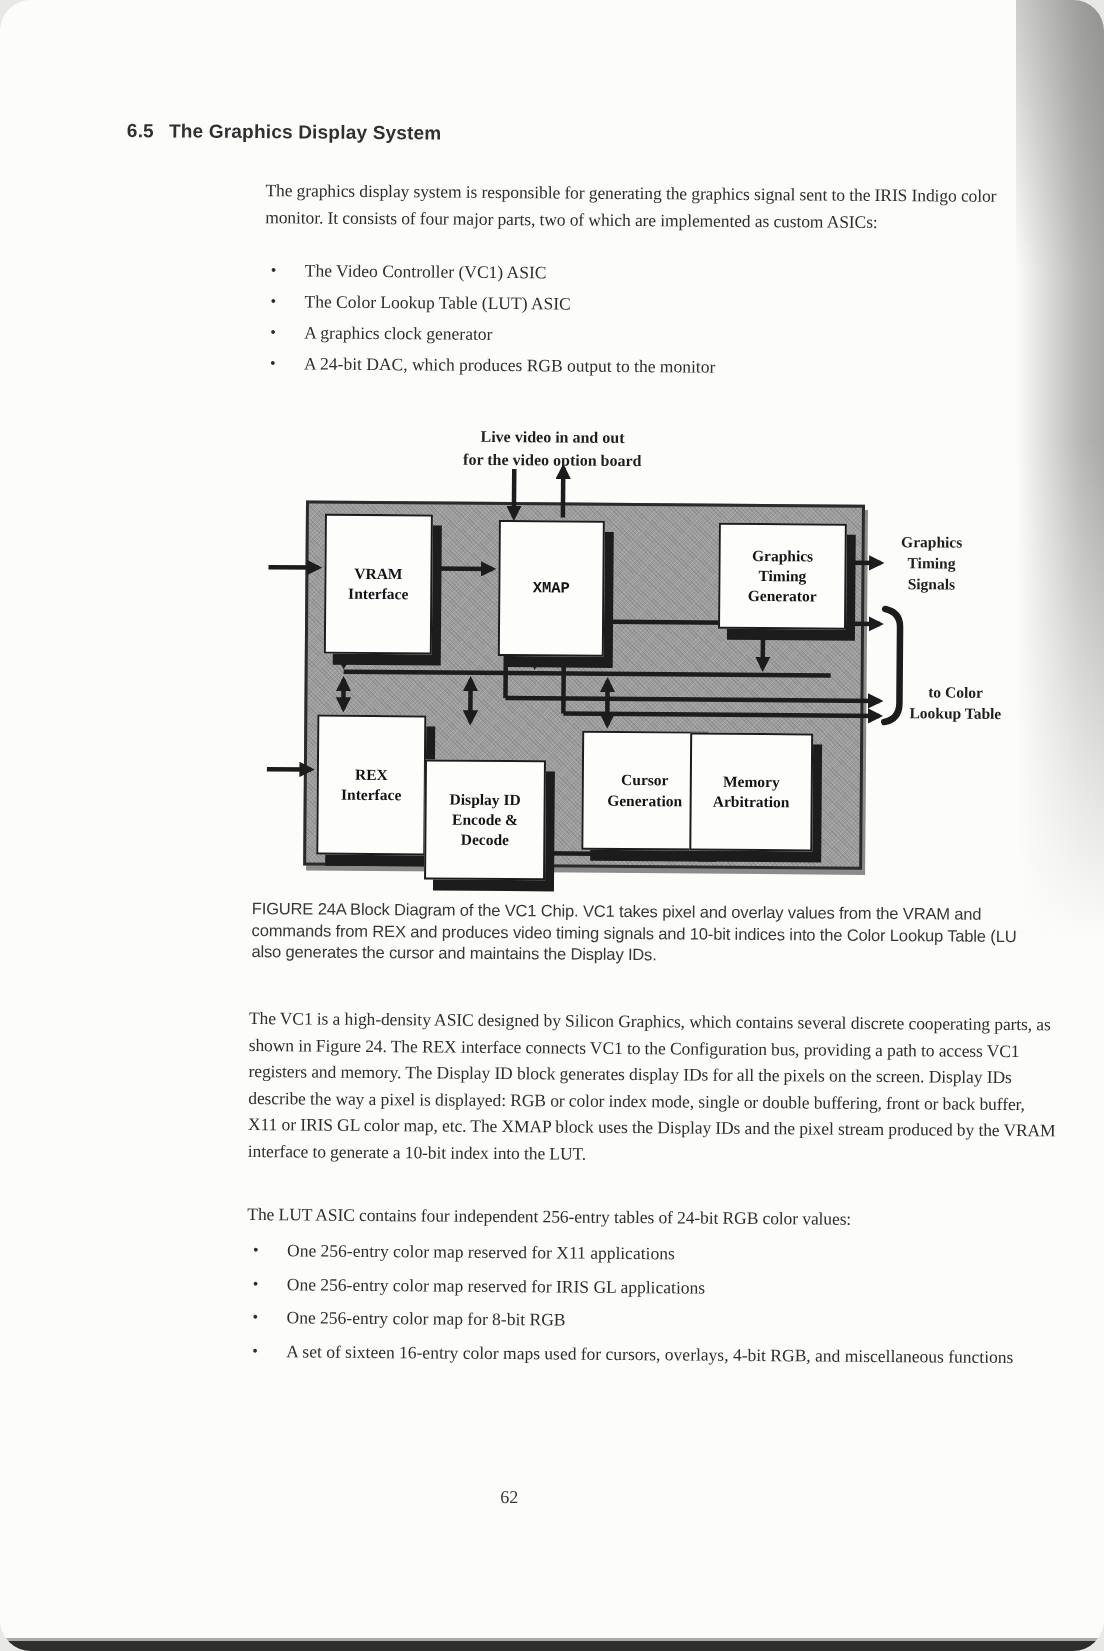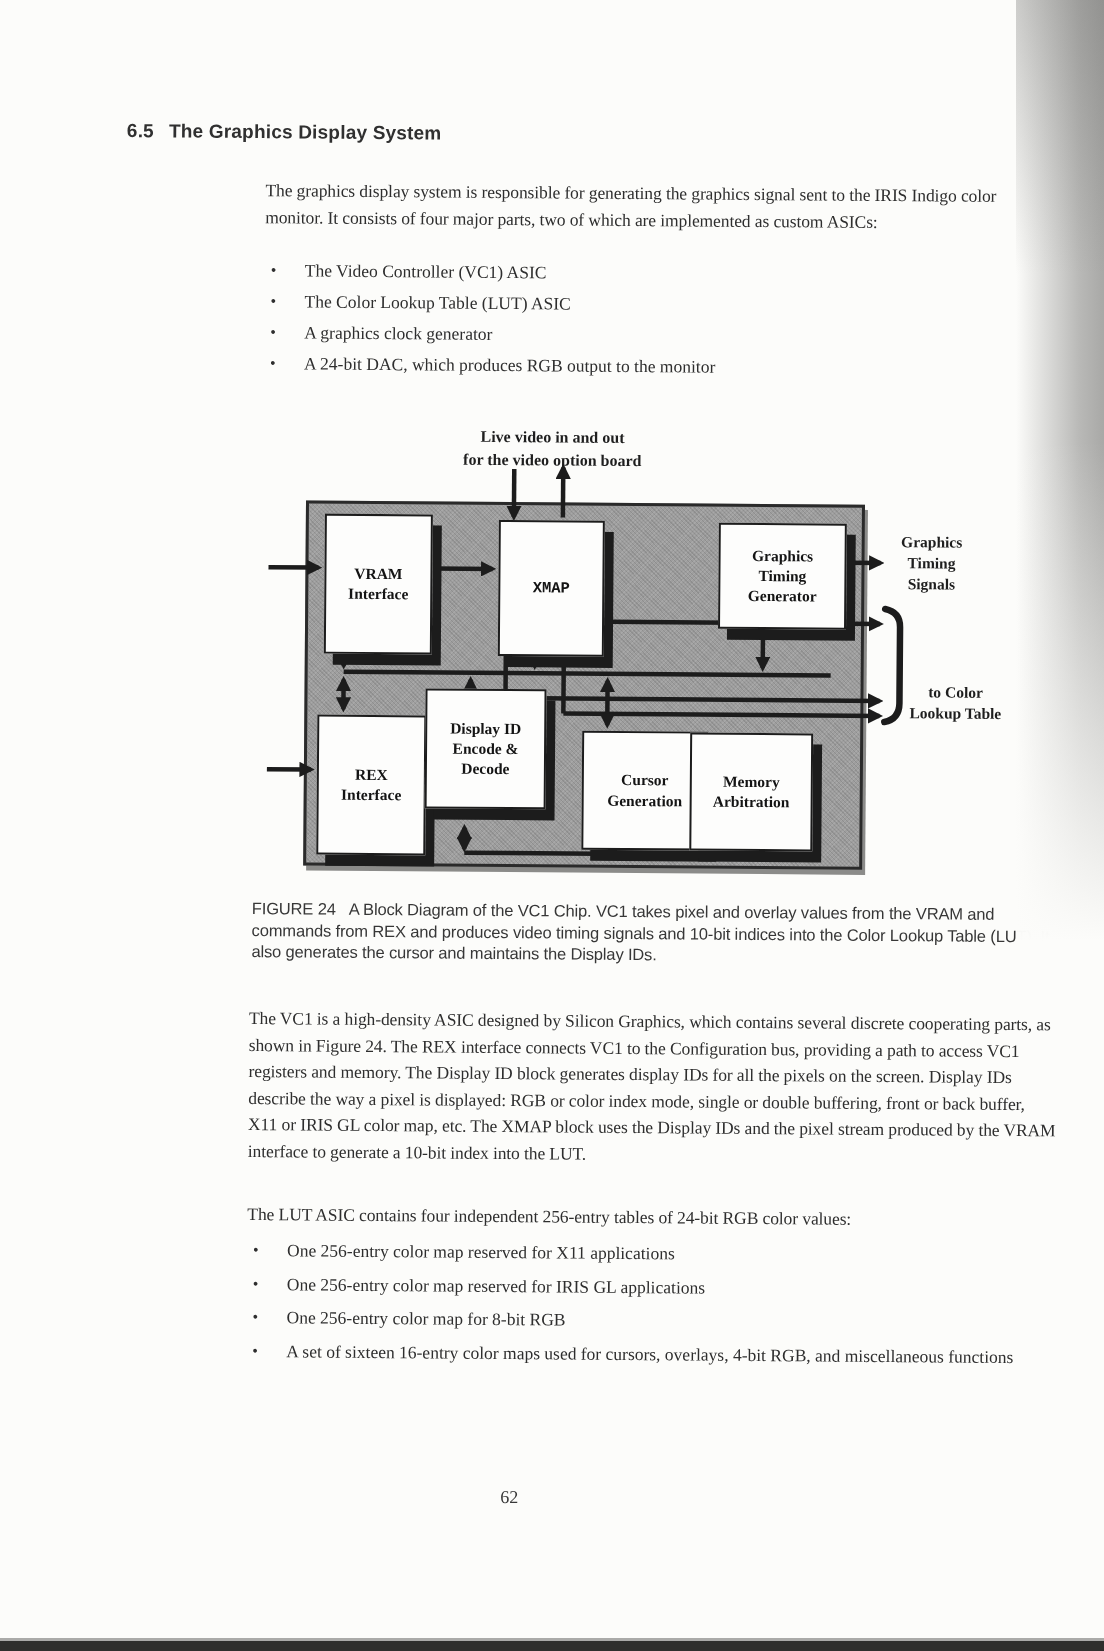--- a/index.html
+++ b/index.html
@@ -1,17 +1,17 @@
 <!DOCTYPE html>
 <html><head>
 <meta charset="utf-8">
 <style>
   html,body{margin:0;padding:0;background:#e8e8e6;}
   .page{position:relative;width:1104px;height:1651px;margin:0 auto;background:#fcfcfa;
-        overflow:hidden;font-family:"Liberation Serif",serif;color:#2b2b2b;}
+        overflow:hidden;font-family:"Liberation Serif",serif;color:#2b2b2b;border-radius:31px;}
   .content{position:absolute;inset:0;transform:rotate(0.45deg);transform-origin:120px 120px;}
 
   
   .h-section{position:absolute;left:127px;top:120px;font-family:"Liberation Sans",sans-serif;
              font-weight:bold;font-size:19px;color:#303030;letter-spacing:.2px;}
   .h-section .h-num{margin-right:15px;}
   .para{position:absolute;font-size:17.5px;line-height:27px;letter-spacing:-.1px;color:#2e2e2e;}
   #para1{left:266px;top:176px;width:752px;}
   #para2{left:256px;top:1004px;width:810px;line-height:26.5px;}
   #para3{left:256px;top:1200px;width:810px;}
@@ -19,42 +19,42 @@
   .blist .item{display:flex;}
   .blist .dot{width:34px;flex:0 0 34px;font-size:16px;}
   #blist1{left:272px;top:256px;}
   #blist1 .item{margin-bottom:5px;line-height:26px;}
   #blist2{left:262px;top:1236px;}
   #blist2 .item{margin-bottom:7px;line-height:26.5px;}
   #blist2 .txt{width:752px;}
   .caption{position:absolute;left:258px;top:897px;width:802px;
            font-family:"Liberation Sans",sans-serif;font-size:16.5px;line-height:21.5px;
            color:#373737;letter-spacing:-.15px;}
-  .caption .cap-label{margin-right:13px;}
+  .caption .cap-label{}
   .pagenum{position:absolute;left:480px;top:1484px;width:80px;text-align:center;font-size:18px;color:#383838;}
 
   
   .fig-label{position:absolute;font-weight:bold;font-size:16px;line-height:22.5px;
              text-align:center;color:#1e1e1e;}
   #lbl-live{left:415px;top:423px;width:280px;}
   #lbl-gts{left:886px;top:525px;width:98px;line-height:21px;font-size:15.5px;}
   #lbl-tclt{left:912px;top:675px;width:96px;line-height:21px;font-size:15.5px;}
   .panel{position:absolute;left:309px;top:499px;width:553px;height:359px;
          background-color:#9e9e9e;border:3px solid #2a2a2a;box-shadow:3px 5px 0 #8b8b89;
          background-image:
            repeating-linear-gradient(45deg,rgba(0,0,0,.10) 0 1px,transparent 1px 3px),
            repeating-linear-gradient(-45deg,rgba(255,255,255,.10) 0 1px,transparent 1px 3px);}
   .blk{position:absolute;background:#fdfdfc;border:2px solid #1c1c1c;box-shadow:9px 11px 0 #1c1c1c;
        display:flex;align-items:center;justify-content:center;text-align:center;
        font-weight:bold;font-size:15.5px;line-height:1.3;color:#141414;padding:12px;z-index:3;}
   #blk-vram{left:328px;top:512px;width:80px;height:112px;font-family:Liberation Serif, serif;}
   #blk-xmap{left:502px;top:517px;width:78px;height:108px;font-family:Liberation Mono, monospace;}
   #blk-gtg{left:722px;top:518px;width:100px;height:78px;}
   #blk-rex{left:322px;top:713px;width:81px;height:112px;}
-  #blk-did{left:430px;top:686px;width:93px;height:92px;}
+  #blk-did{left:430px;top:757px;width:93px;height:92px;}
   #blk-cursor{left:587px;top:727px;width:98px;height:91px;}
   #blk-mem{left:695px;top:728px;width:95px;height:90px;}
   .wires{position:absolute;inset:0;z-index:2;pointer-events:none;}
 
   
   .scan-right{position:absolute;top:0;right:0;width:88px;height:980px;
      background:linear-gradient(to right,rgba(120,120,118,0) 0%,rgba(118,118,116,.50) 72%,rgba(108,108,106,.58) 100%);}
   .scan-right .fade{position:absolute;inset:0;
      background:linear-gradient(to bottom,rgba(252,252,250,0) 45%,rgba(252,252,250,1) 96%);}
   .scan-right .darktop{position:absolute;inset:0;

